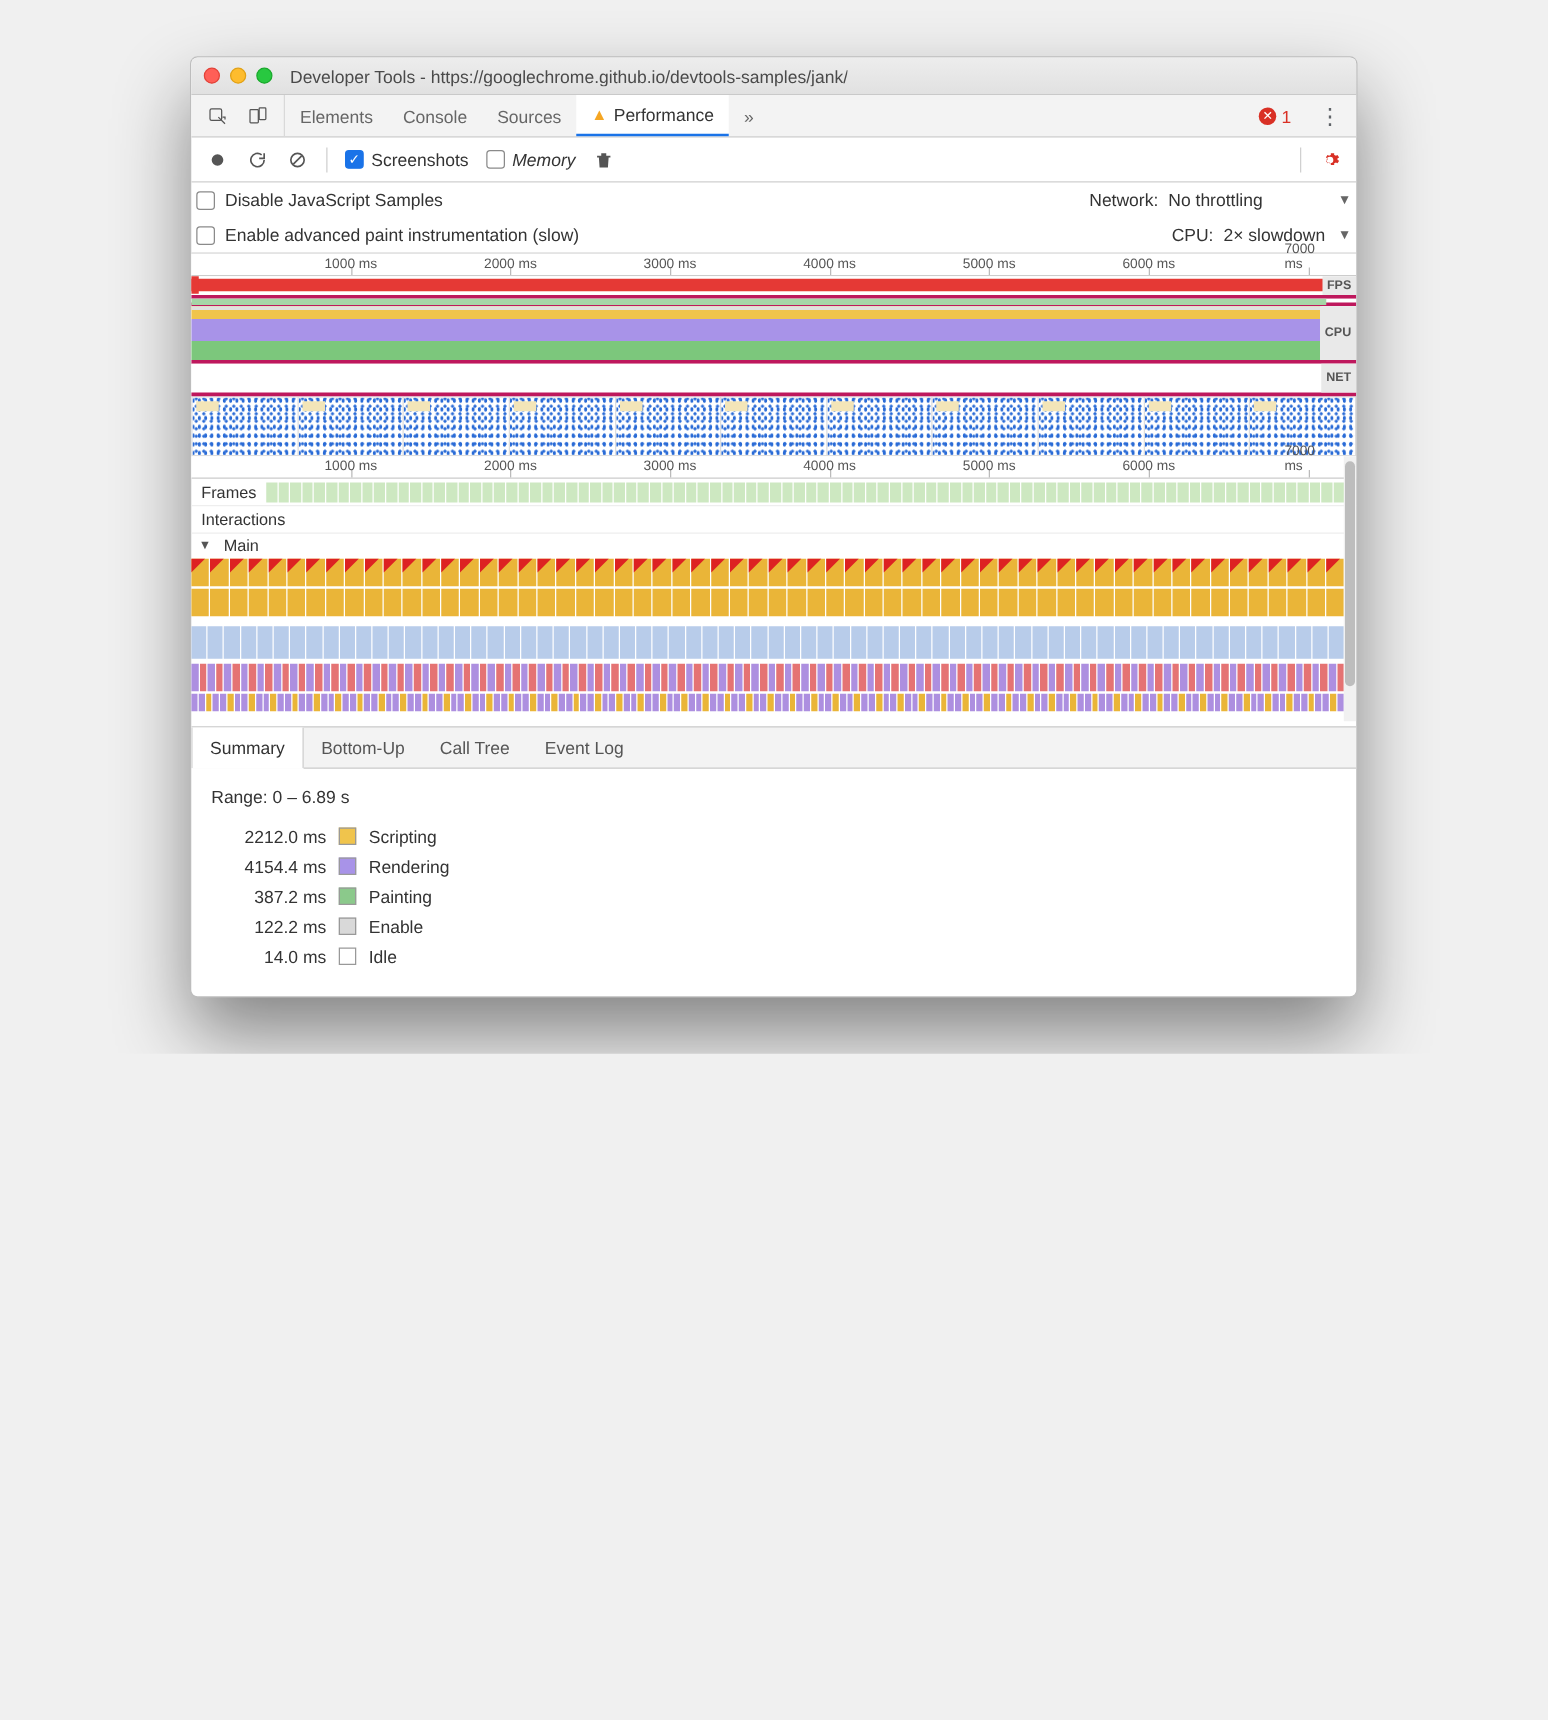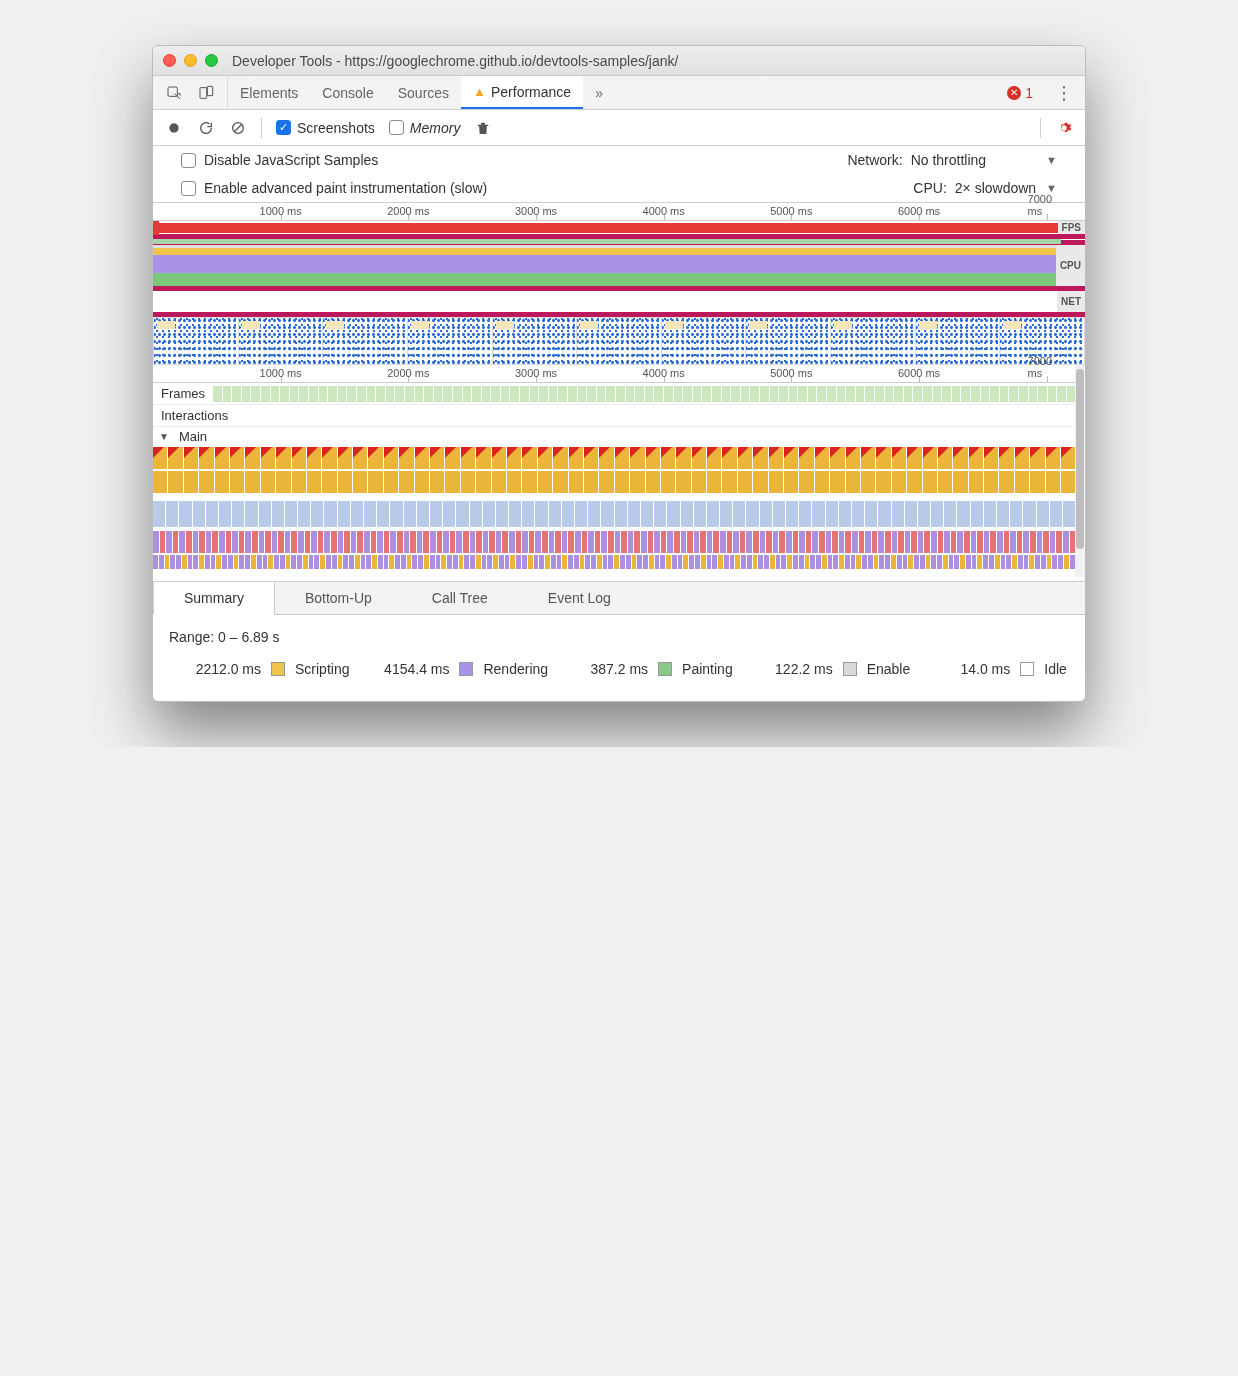--- a/index.html
+++ b/index.html
@@ -47,28 +47,28 @@
   .toolbar {
     height:36px; display:flex; align-items:center; gap:14px; padding:0 12px;
     border-bottom:1px solid #d0d0d0; font-size:14px; color:#333;
   }
   .toolbar .sep{width:1px;height:20px;background:#d0d0d0;}
   .ibtn{width:18px;height:18px;display:flex;align-items:center;justify-content:center;color:#555;}
   .ibtn svg{width:16px;height:16px;}
   .cbx{width:15px;height:15px;border:1px solid #8a8a8a;border-radius:3px;display:inline-flex;align-items:center;justify-content:center;vertical-align:middle;}
   .cbx.on{background:#1a73e8;border-color:#1a73e8;color:#fff;}
   .cbx.on::after{content:"✓";font-size:11px;}
-  .settings-row{display:flex;align-items:center;gap:8px;padding:6px 28px;font-size:14px;color:#333;}
+  .settings-row{display:flex;align-items:center;gap:8px;padding:6px 4px;font-size:14px;color:#333;}
   .settings-row .right{margin-left:auto;display:flex;align-items:center;gap:8px;}
   .caret{color:#666;font-size:11px;}
   .overview-area{border-top:1px solid #d0d0d0;}
   .ruler{height:18px;background:#fff;font-size:11px;color:#555;display:flex;align-items:flex-end;border-bottom:1px solid #ccc;position:relative;}
   .ruler .tick{position:absolute;bottom:0;border-left:1px solid #bbb;height:6px;}
   .ruler .lbl{position:absolute;bottom:3px;transform:translateX(-50%);}
-  .lane{position:relative;height:18px;background:#fff;border-bottom:5px solid #be185d;}
+  .lane{position:relative;height:18px;background:#fff;border-bottom:3px solid #be185d;}
   .lane-lbl{position:absolute;right:0;top:0;bottom:0;background:#e9e9e9;color:#555;font-size:10px;font-weight:bold;padding:2px 4px;display:flex;align-items:center;z-index:2;}
   .fps-red{position:absolute;left:0;right:24px;top:2px;height:10px;background:#e53935;}
   .fps-red::before{content:"";position:absolute;left:0;width:6px;top:-2px;bottom:-2px;background:#e53935;}
   .fps-green{position:absolute;left:0;right:24px;top:0;height:5px;background:#a5d6a7;}
   .cpu-lane{height:46px;}
   .cpu-fill{position:absolute;left:0;right:28px;top:0;bottom:0;
     background:
       linear-gradient(#e0e0e0 0 3px, transparent 3px),
       linear-gradient(#f0c44c 0 10px, #a893e8 10px 28px, #7cc77c 28px 30px);
   }
@@ -98,28 +98,28 @@
   .r1 span::before{content:"";display:block;width:0;height:0;border-top:11px solid #d22;border-right:11px solid transparent;}
   .r2{top:24px;height:22px;} .r2 span{background:#eab538;}
   .r3{top:54px;height:26px;} .r3 span{background:#b8ccea;}
   .r4{top:84px;height:22px;} .r4 span{background:#e57373;}
   .r4 span:nth-child(odd){background:#ad8fe0;}
   .r5{top:108px;height:14px;} .r5 span{background:#ad8fe0;}
   .r5 span:nth-child(3n){background:#eab538;}
   .scroller{position:absolute;right:0;top:0;bottom:0;width:10px;background:#f1f1f1;}
   .scroller .thumbv{position:absolute;left:1px;right:1px;top:4px;height:180px;background:#bdbdbd;border-radius:4px;}
   .btabs{height:34px;border-top:1px solid #ccc;border-bottom:1px solid #ccc;display:flex;align-items:stretch;font-size:14px;color:#555;background:#f3f3f3;}
-  .btab{padding:0 30px;display:flex;align-items:center;cursor:pointer;}
+  .btab{padding:0 14px;display:flex;align-items:center;cursor:pointer;}
   .btab.active{background:#fff;color:#333;border:1px solid #ccc;border-bottom:1px solid #fff;margin-bottom:-1px;border-top:none;}
   .summary{padding:14px 16px 24px;font-size:14px;color:#333;}
   .range{margin-bottom:14px;}
   .sumrow{display:flex;align-items:flex-start;gap:26px;}
   .donut-wrap{position:relative;width:170px;height:170px;}
   .donut-center{position:absolute;inset:0;display:flex;align-items:center;justify-content:center;font-size:15px;color:#333;}
-  .legend{display:flex;gap:8px;margin-top:2px;}
+  .legend{display:flex;flex-direction:column;gap:8px;margin-top:2px;}
   .lrow{display:flex;align-items:center;gap:10px;}
   .lrow .val{width:92px;text-align:right;}
   .sw{width:14px;height:14px;border:1px solid #999;}
   .gear{color:#d93025;}
 </style>
 </head>
 <body>
 
 <div class="window">
 

